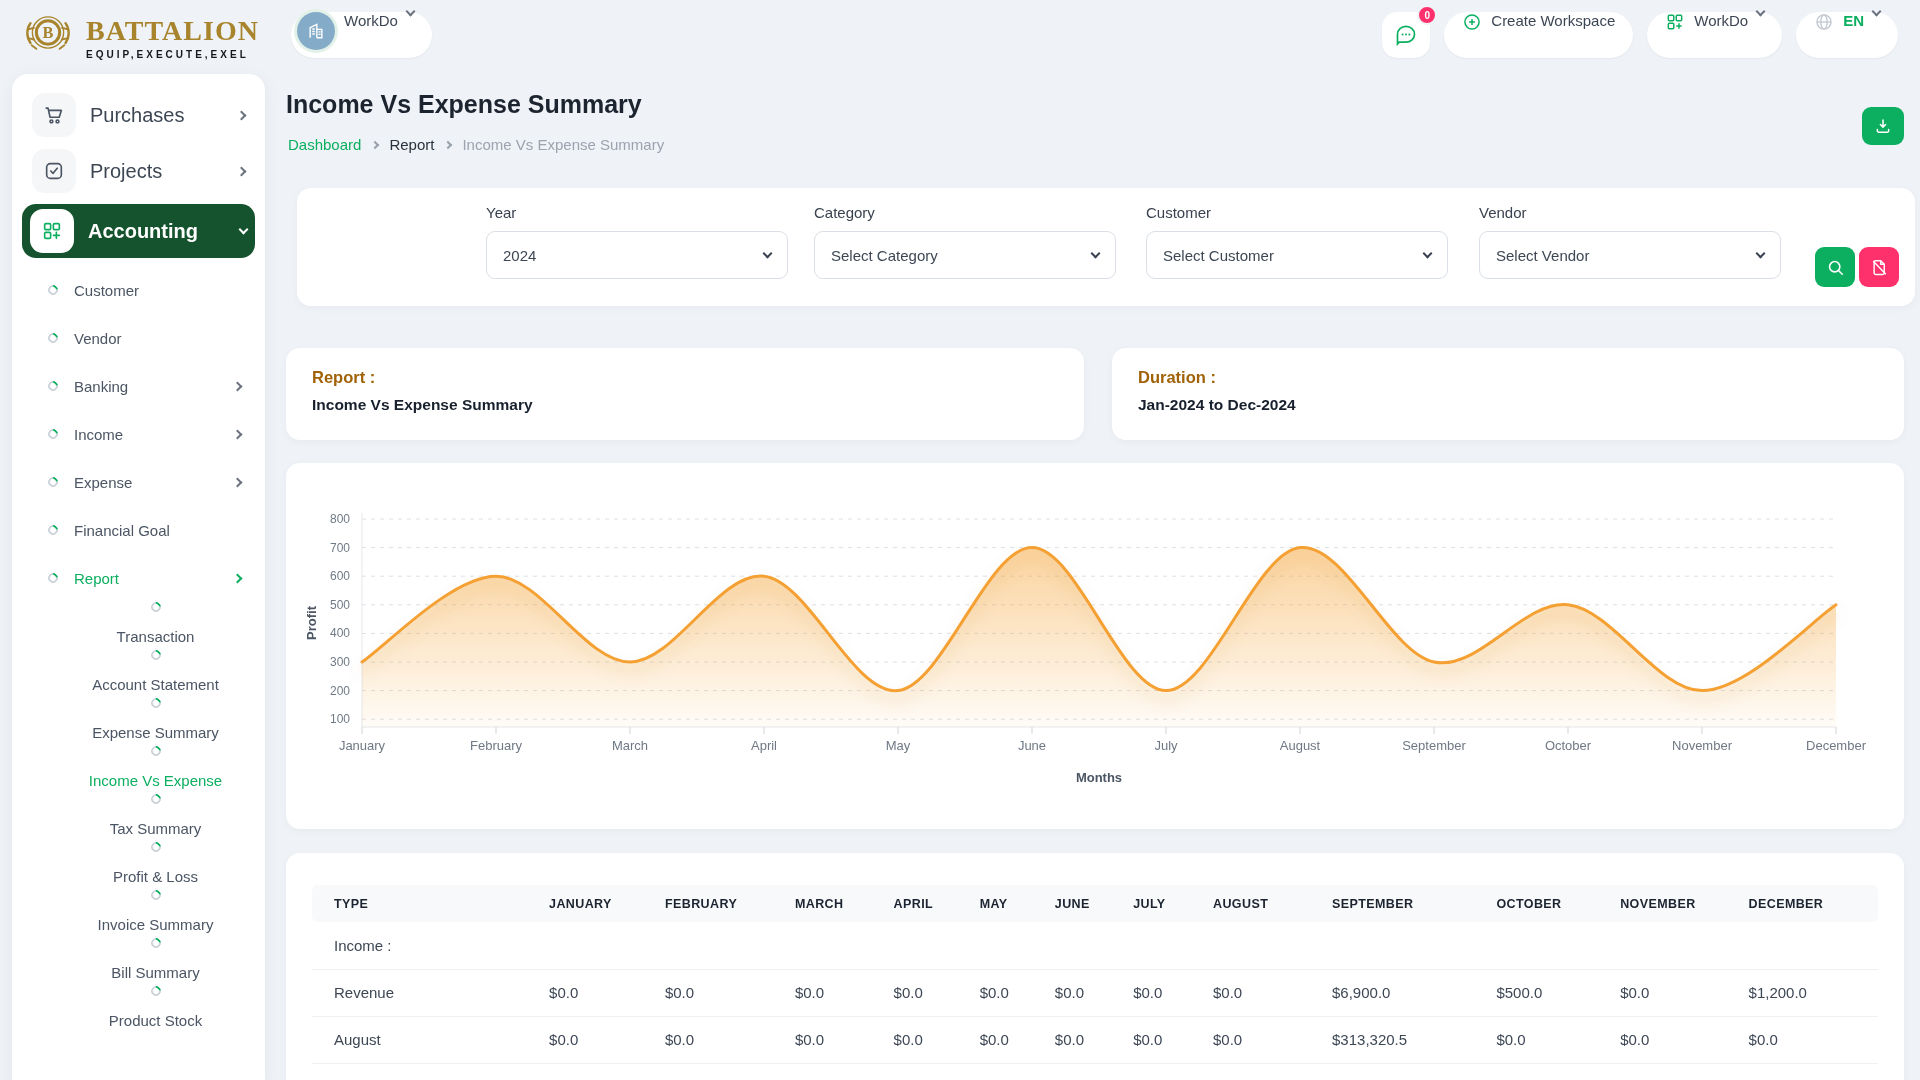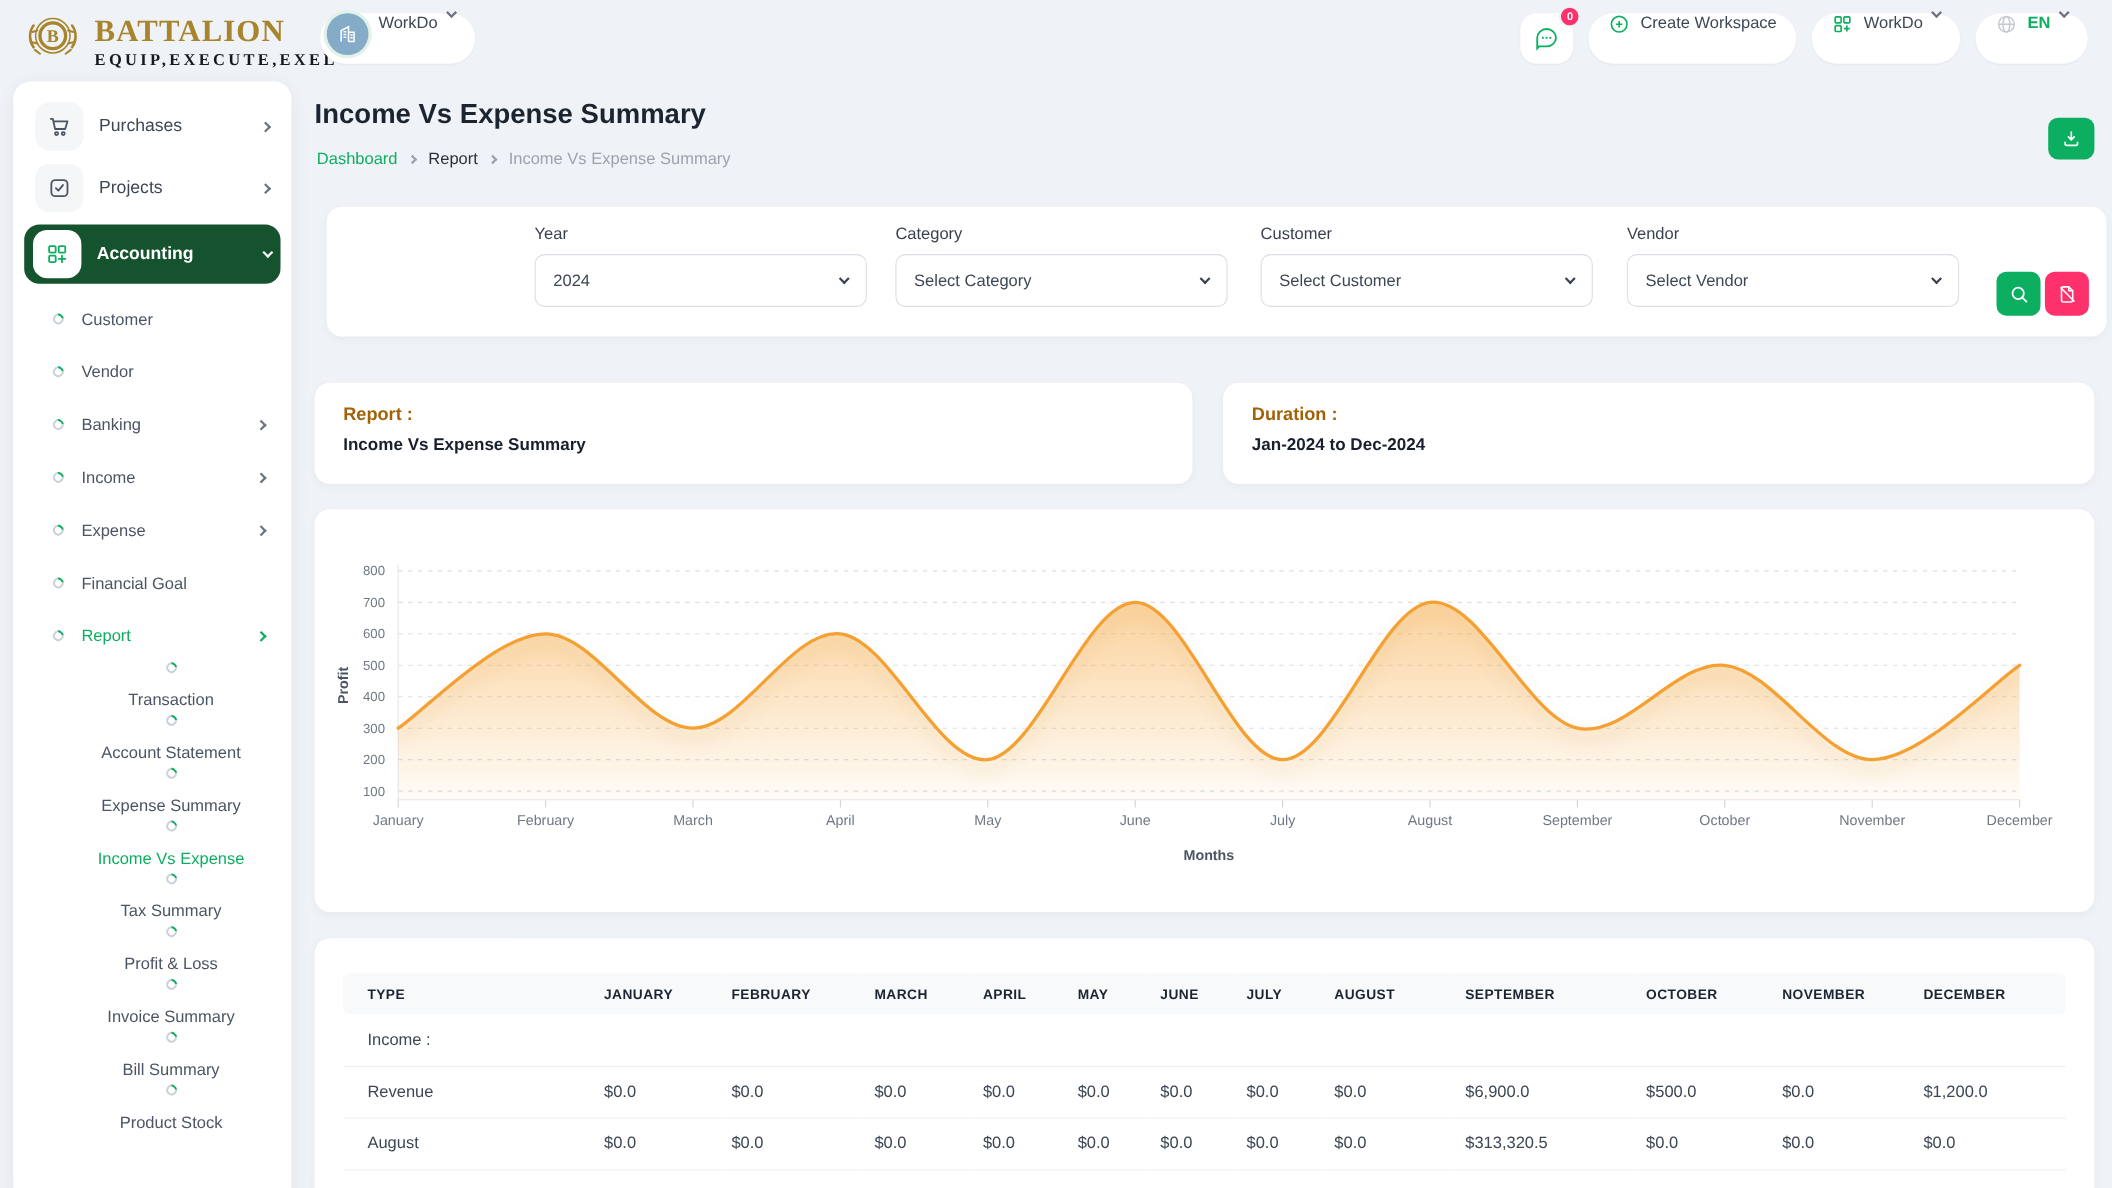--- a/index.html
+++ b/index.html
@@ -4,21 +4,21 @@
 <style>
   *{box-sizing:border-box;}
   html,body{margin:0;padding:0;}
   body{width:1920px;height:1080px;overflow:hidden;background:#eff2f6;
        font-family:"Liberation Sans",sans-serif;color:#3d4754;position:relative;}
 
   
   .logo{position:absolute;left:20px;top:8px;display:flex;align-items:center;gap:10px;}
   .logo-text{display:flex;flex-direction:column;line-height:1;gap:5px;}
   .brand{font-family:"Liberation Serif",serif;font-weight:700;font-size:28px;color:#a8842c;letter-spacing:1px;}
-  .tagline{font-size:15px;font-weight:700;letter-spacing:3px;color:#15181c;font-family:Liberation Serif, serif;}
+  .tagline{font-size:10px;font-weight:700;letter-spacing:3px;color:#15181c;}
   .pill{height:46px;border-radius:23px;background:#fff;border:none;display:flex;
         gap:9px;padding:0 18px;font-size:15px;color:#3d4754;cursor:pointer;font-family:inherit;
         box-shadow:0 1px 2px rgba(16,24,40,.05);}
   .ws-pill{position:absolute;left:291px;top:12px;padding-left:6px;}
   .ws-avatar{width:38px;height:38px;border-radius:50%;background:#84abc8;display:flex;align-items:center;
              justify-content:center;color:#fff;box-shadow:0 0 0 3px #e3f2e9;}
   .ws-avatar svg{width:20px;height:20px;}
   .header-right{position:absolute;right:22px;top:12px;display:flex;gap:14px;align-items:center;}
   .icon-pill{width:48px;height:46px;border-radius:15px;background:#fff;border:none;position:relative;
              display:flex;align-items:center;justify-content:center;cursor:pointer;color:#0caf60;
@@ -32,21 +32,21 @@
   .g-ico{color:#c3c9d1;}
   .lang{color:#0caf60;font-weight:700;}
   .chev{width:7px;height:7px;border-right:2px solid currentColor;border-bottom:2px solid currentColor;
         transform:rotate(-45deg);flex:none;color:#6b7280;}
   .chev.down{transform:rotate(45deg);margin-top:-4px;}
 
   
   .sidebar{position:absolute;left:12px;top:74px;width:253px;height:1020px;background:#fff;border-radius:16px;
            box-shadow:0 4px 18px rgba(16,24,40,.06);padding-top:10px;overflow:hidden;}
   .nav-item{display:flex;align-items:center;cursor:pointer;}
-  .lvl0{height:50px;margin:6px 12px;padding:0 8px;gap:14px;font-size:16px;color:#3d4754;border-radius:14px;}
+  .lvl0{height:50px;margin:6px 12px;padding:0 8px;gap:14px;font-size:20px;color:#3d4754;border-radius:14px;}
   .icon-box{width:44px;height:44px;border-radius:13px;background:#f4f6f8;display:flex;align-items:center;
             justify-content:center;color:#4b5563;flex:none;}
   .icon-box svg{width:22px;height:22px;}
   .lvl0 .lab{flex:1;}
   .lvl0.active{background:#14532d;color:#fff;font-weight:700;margin:8px 10px;height:54px;}
   .lvl0.active .icon-box{background:#fff;color:#0caf60;}
   .lvl0.active .chev{color:#fff;}
   .lvl1,.lvl2{height:48px;font-size:15px;color:#4b5563;gap:16px;padding:0 24px 0 36px;}
   .lvl2{padding-left:58px;flex-direction:column;}
   .lvl1 .lab,.lvl2 .lab{flex:1;}

